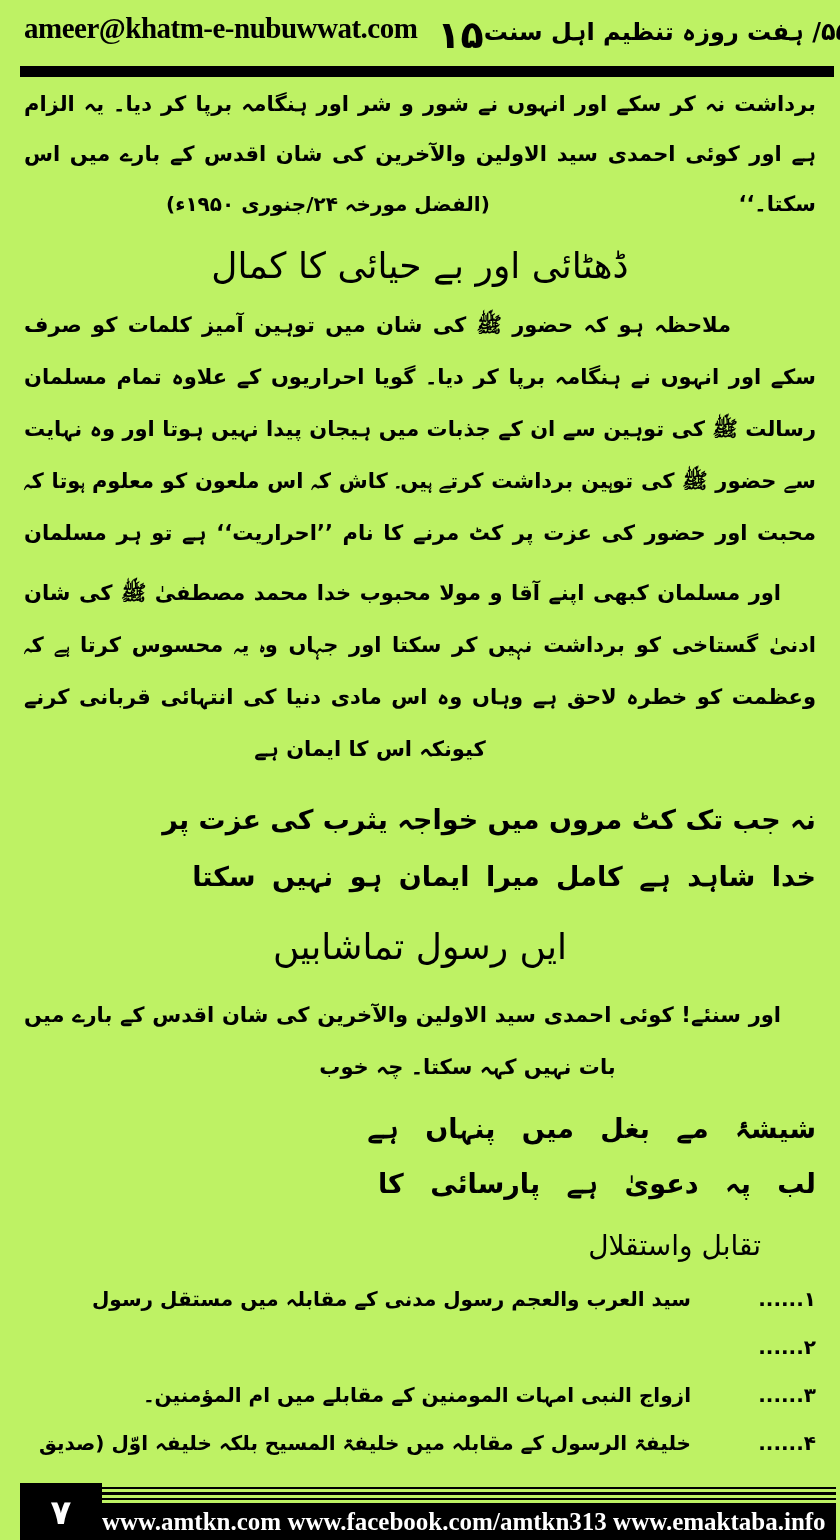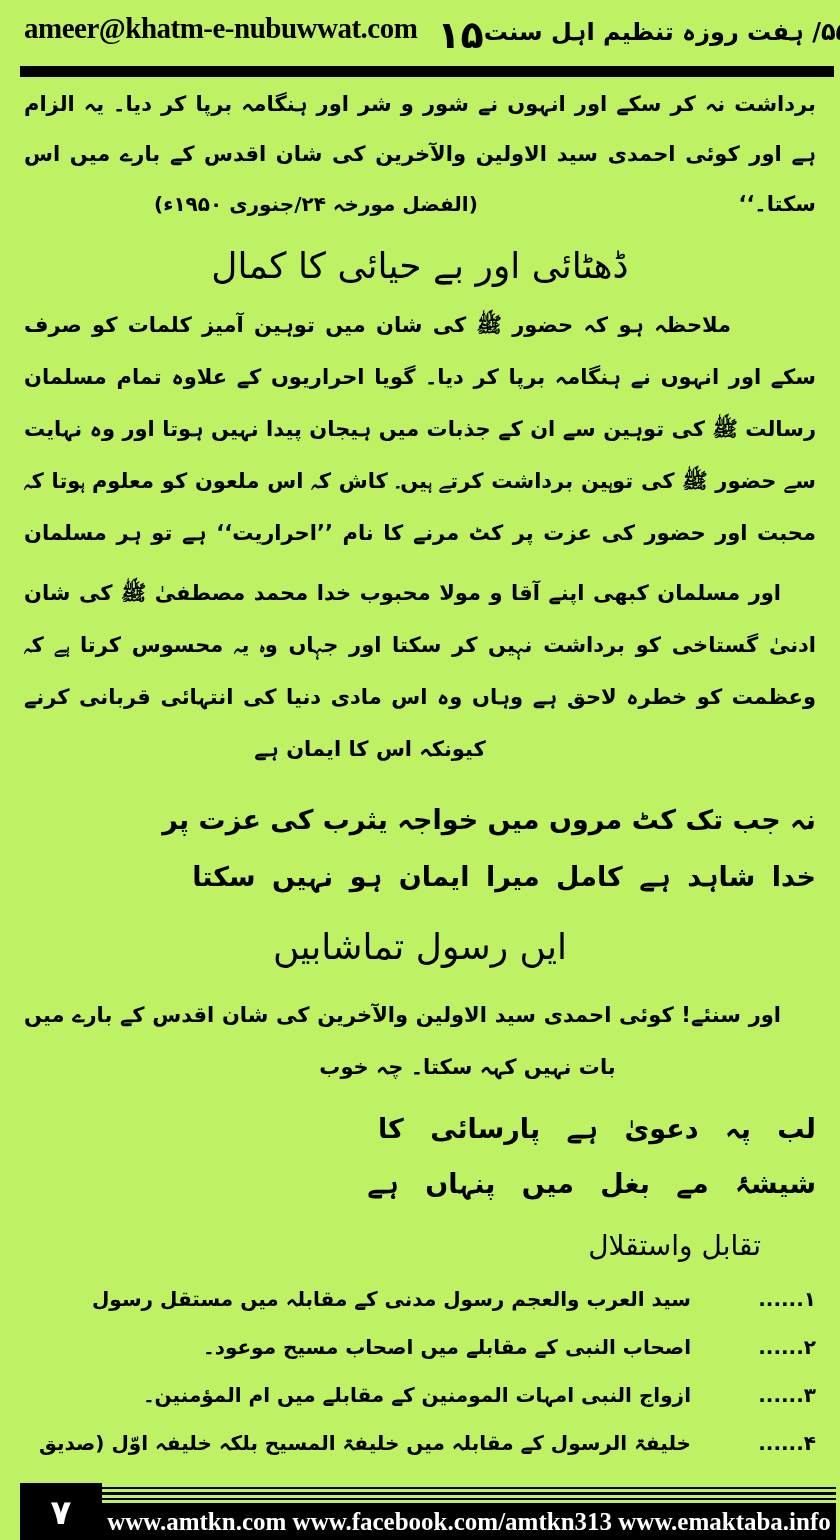--- a/index.html
+++ b/index.html
@@ -19,21 +19,21 @@
   
   .content { padding:2px 24px 0 24px; direction:rtl; font-weight:bold; }
   .bline {
     direction:rtl; text-align:justify; text-align-last:justify;
     font-size:21px; height:50px; line-height:50px; overflow:hidden;
   }
   .p2 .bline, .p3 .bline, .p4 .bline { height:52px; line-height:52px; }
   .indent-lg { text-indent:85px; }
   .indent-sm { text-indent:35px; }
   .last-row  { position:relative; text-align:right; text-align-last:right; }
-  .citation  { position:absolute; left:130px; top:0; font-size:20px; }
+  .citation  { position:absolute; left:142px; top:0; font-size:20px; }
   .center-line-r { text-align:left; text-align-last:center; padding-right:100px; }
   .center-line-l { text-align-last:center; padding-left:95px; }
 
   .heading { direction:rtl; text-align:center; font-weight:normal; font-size:36px; line-height:66px; height:66px; margin-top:4px; overflow:hidden; }
   .h2 { line-height:64px; height:64px; margin-top:10px; }
   .h3 { line-height:58px; height:58px; margin-top:6px; text-align:right; padding-right:55px; font-size:28px; }
 
   .couplet { direction:rtl; text-align:right; font-weight:bold; }
   .c1 { margin-top:16px; }
   .c1 .cl { font-size:27px; height:57px; line-height:57px; }
@@ -52,21 +52,21 @@
 
   
   .footer { position:absolute; left:20px; right:4px; bottom:0; height:57px; }
   .fbox { position:absolute; left:0; top:0; width:82px; height:57px; background:#000; color:#fff;
           display:flex; align-items:center; justify-content:center; font-size:34px; font-weight:bold; }
   .flines { position:absolute; left:82px; right:0; top:4px; }
   .frule1 { height:2px; background:#000; margin-bottom:3px; }
   .frule2 { height:3px; background:#000; margin-bottom:3px; }
   .frule3 { height:2px; background:#000; }
   .fbar { position:absolute; left:82px; right:0; top:20px; bottom:0; background:#000; color:#fff;
-          text-align:center; font-family:"Liberation Serif", serif; font-weight:bold;
+          font-family:"Liberation Serif", serif; font-weight:bold;
           font-size:25px; line-height:37px; white-space:nowrap; overflow:hidden; }
 </style>
 </head>
 <body>
 
 <div class="page">
 
   <div class="header">
     <span class="email">ameer@khatm-e-nubuwwat.com</span>
     <span class="pgnum">۱۵</span>
@@ -108,34 +108,33 @@
     </div>
 
     <div class="heading h2">ایں رسول تماشابیں</div>
 
     <div class="p4">
       <div class="bline indent-sm">اور سنئے! کوئی احمدی سید الاولین والآخرین کی شان اقدس کے بارے میں اس قسم کی</div>
       <div class="bline center-line-l">بات نہیں کہہ سکتا۔ چہ خوب</div>
     </div>
 
     <div class="couplet c2">
+      <div class="cl">شیشۂ مے بغل میں پنہاں ہے</div>
       <div class="cl">لب پہ دعویٰ ہے پارسائی کا</div>
-      <div class="cl">شیشۂ مے بغل میں پنہاں ہے</div>
     </div>
 
     <div class="heading h3">تقابل واستقلال</div>
 
     <div class="list">
       <div class="lrow">
         <span class="lnum">۱......</span>
         <span class="ltxt">سید العرب والعجم رسول مدنی کے مقابلہ میں مستقل رسول قدنی۔</span>
       </div>
       <div class="lrow">
         <span class="lnum">۲......</span>
-        <span class="ltxt">اصحاب النبی کے مقابلے میں اصحاب مسیح موعود۔</span>
       </div>
       <div class="lrow">
         <span class="lnum">۳......</span>
         <span class="ltxt">ازواج النبی امہات المومنین کے مقابلے میں ام المؤمنین۔</span>
       </div>
       <div class="lrow">
         <span class="lnum">۴......</span>
         <span class="ltxt">خلیفۃ الرسول کے مقابلہ میں خلیفۃ المسیح بلکہ خلیفہ اوّل (صدیق اکبر) کے مقابلہ میں</span>
       </div>
     </div>

